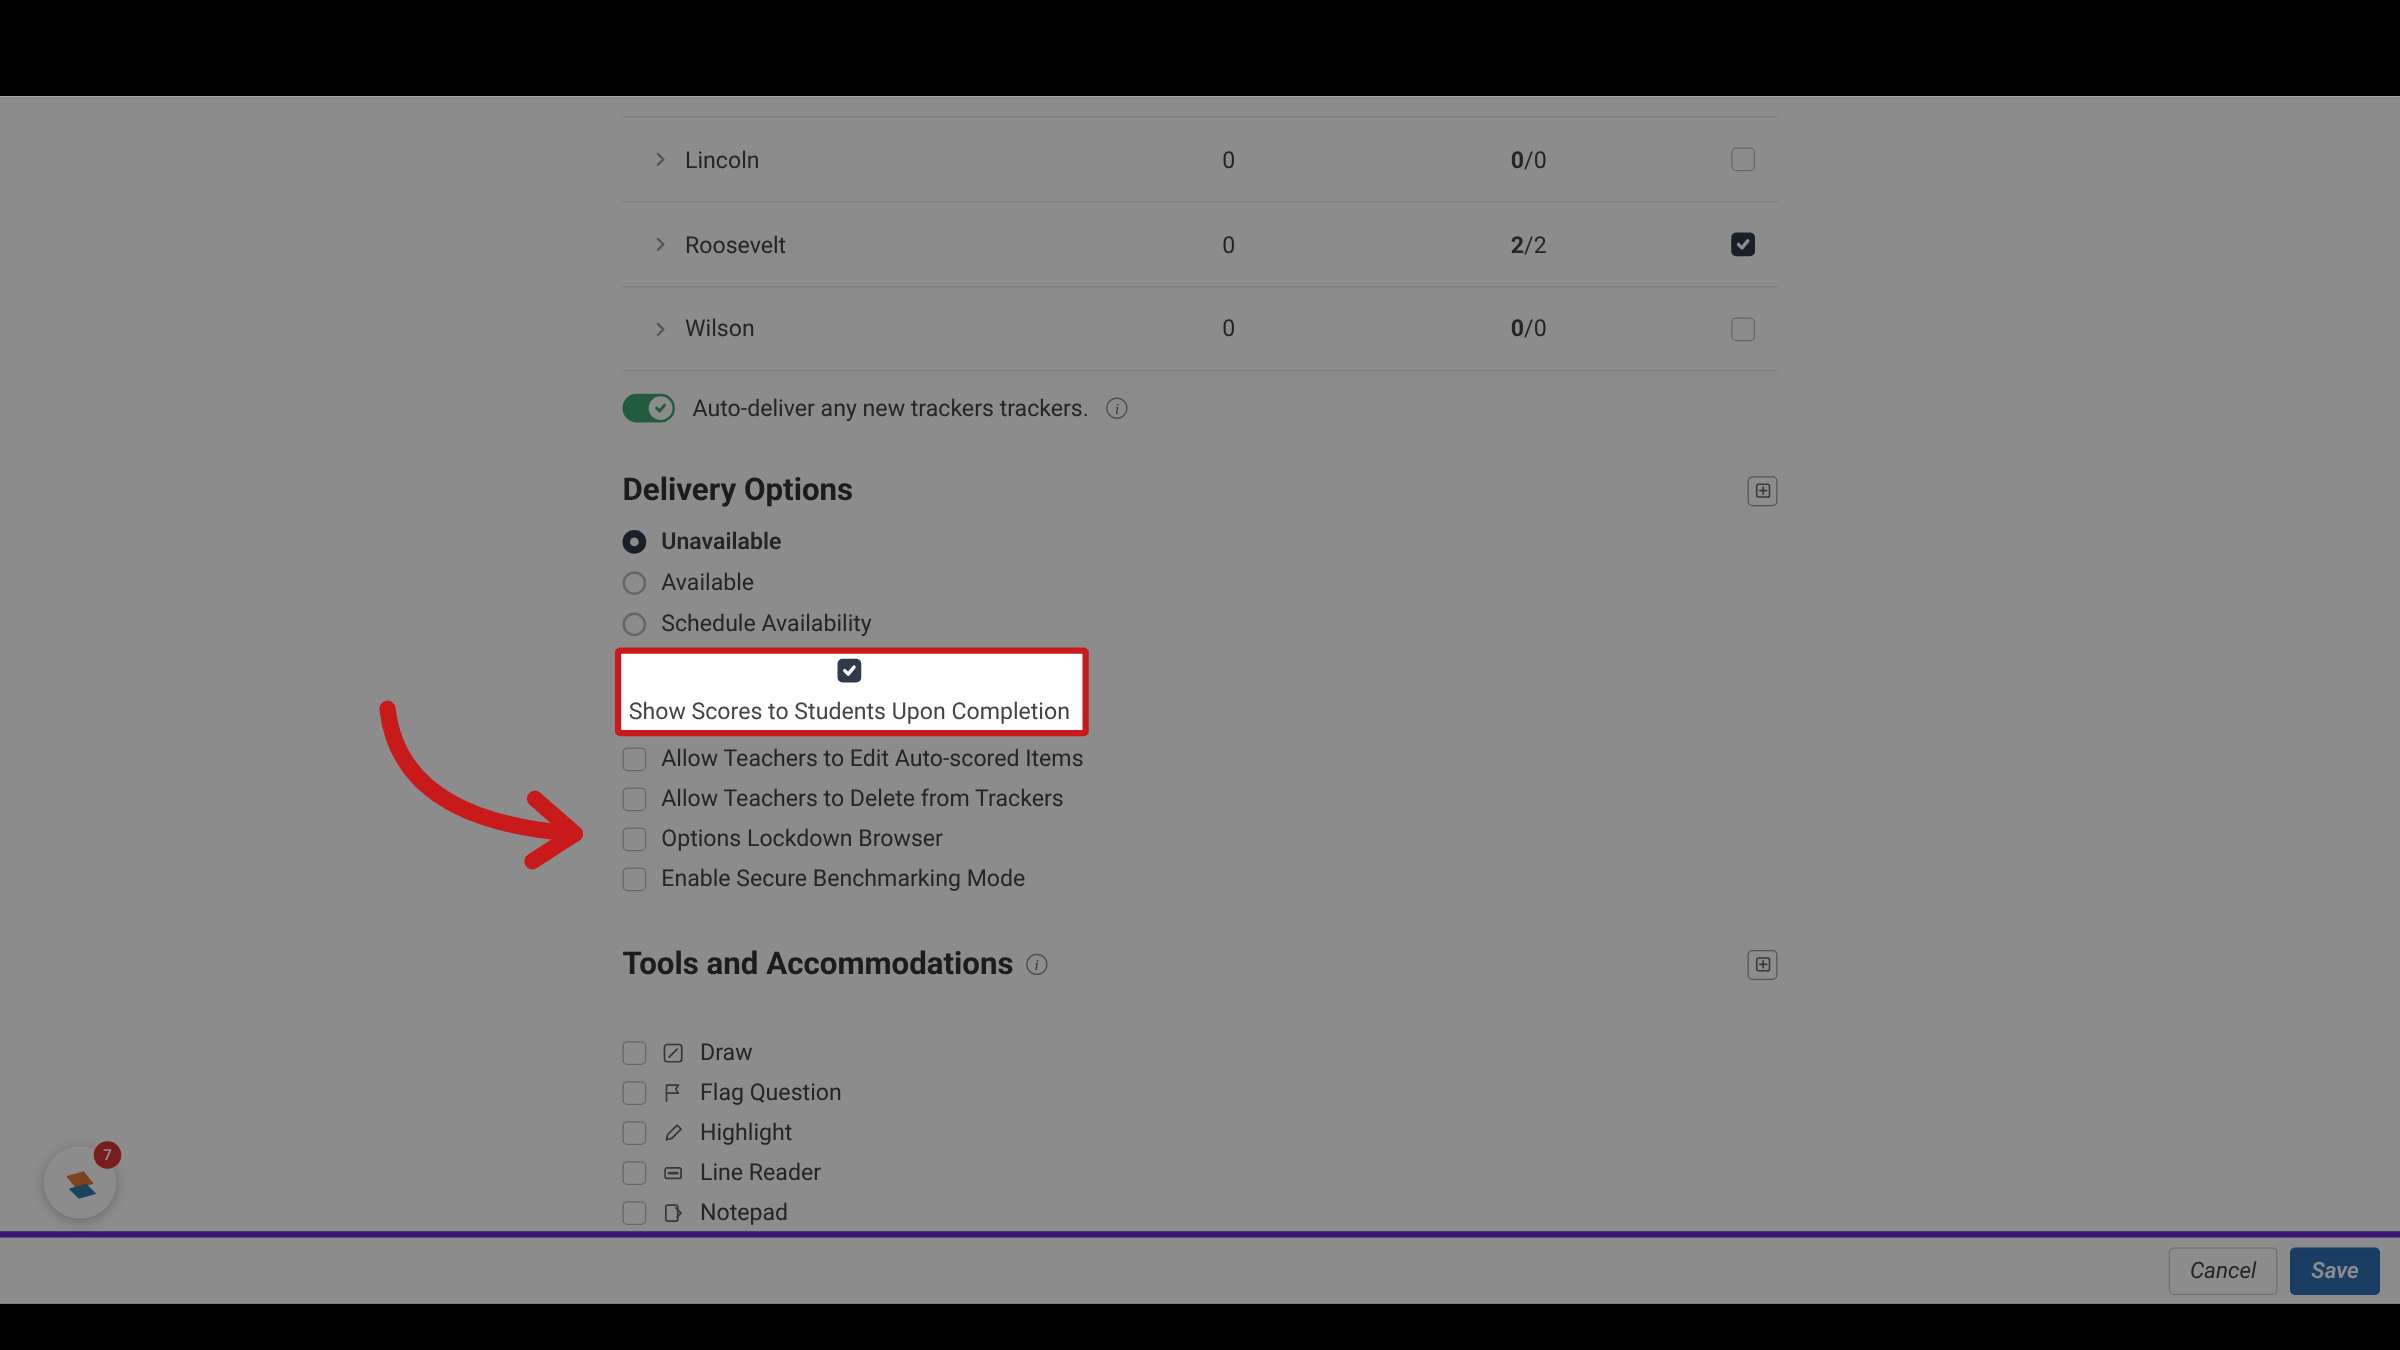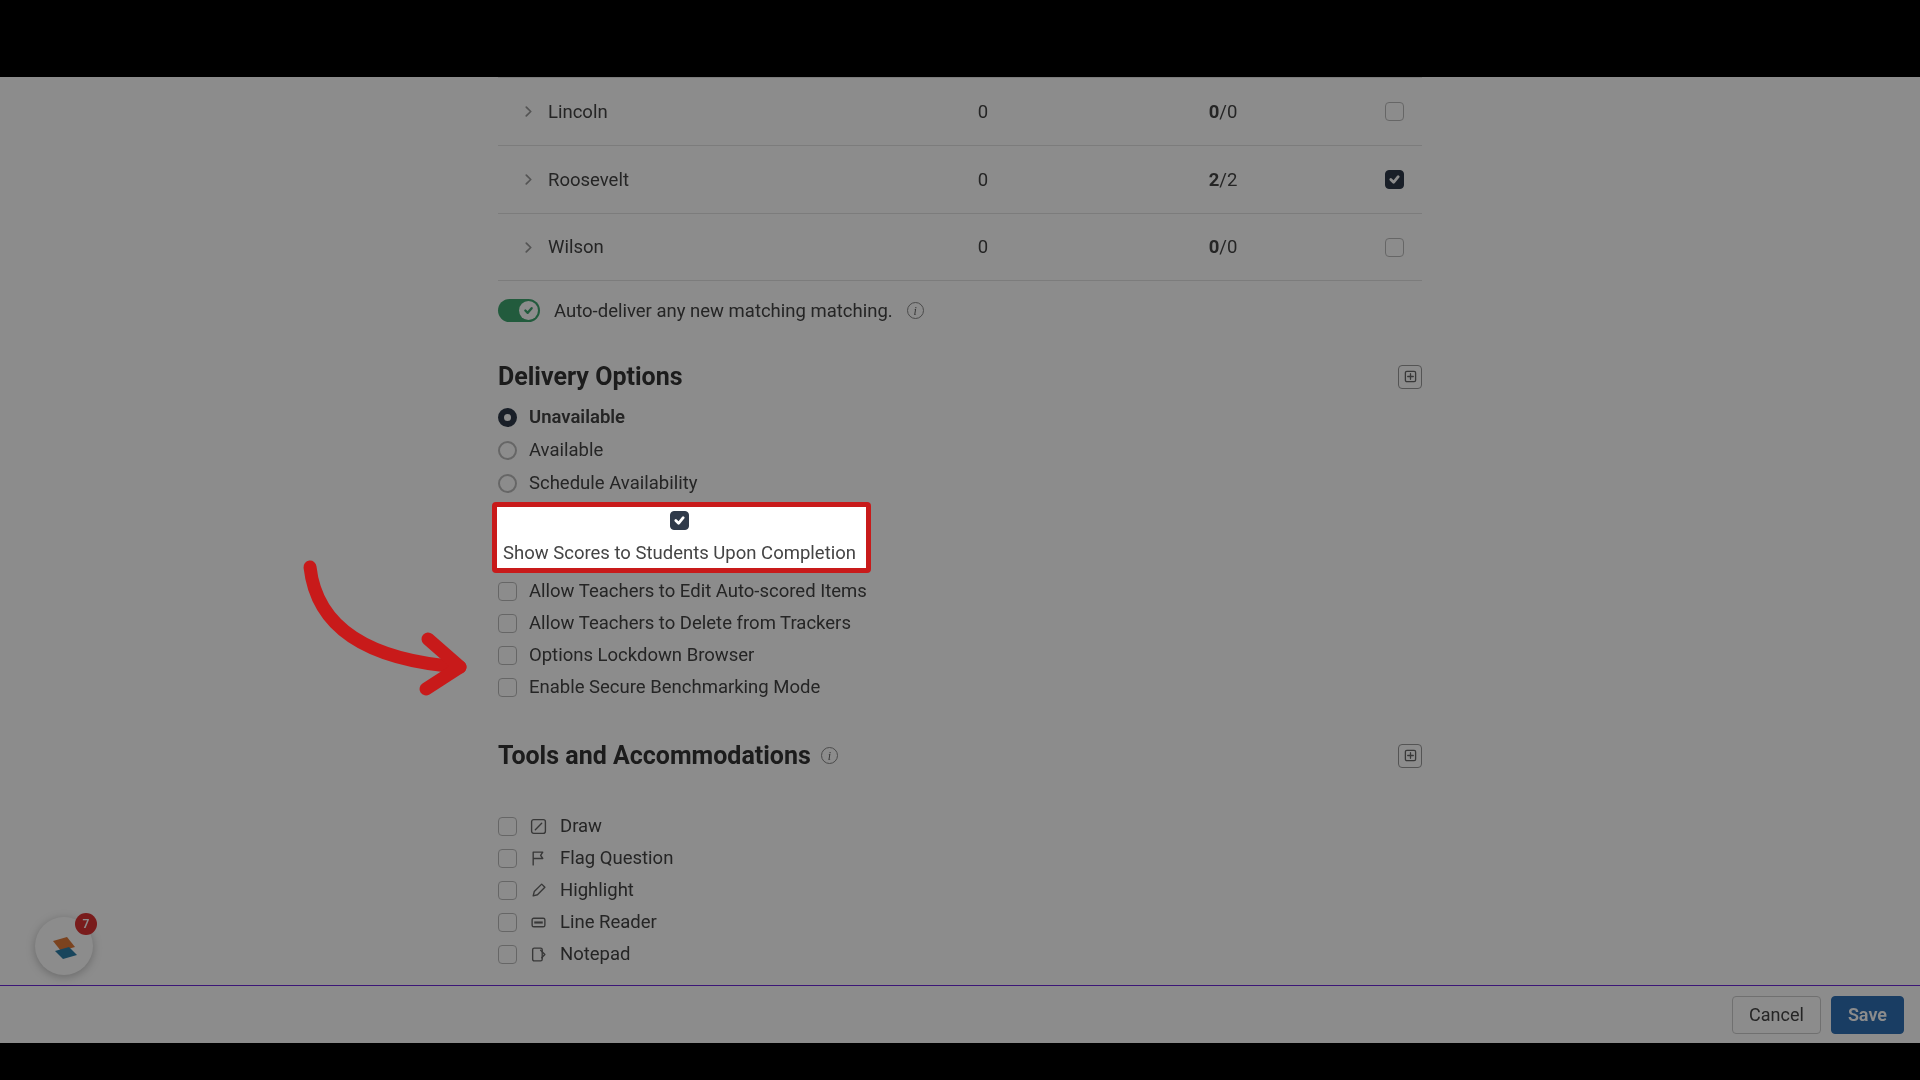--- a/index.html
+++ b/index.html
@@ -14,21 +14,21 @@
     top: 0;
     left: 0;
     right: 0;
     bottom: 58px;
     background: #fff;
     overflow: hidden;
   }
 
   .form-area {
     width: 924px;
-    margin: 0 auto;
+    margin: 16px auto;
     padding-top: 0;
     font-size: 18.5px;
     color: #333;
   }
 
   
   .tracker-row {
     display: flex;
     align-items: center;
     height: 68px;
@@ -157,26 +157,27 @@
     color: #555; flex-shrink: 0;
   }
   .tool-label { font-size: 18.5px; color: #444; }
 
   
   .footer-bar {
     position: absolute;
     left: 0; right: 0; bottom: 0;
     height: 58px;
     background: #fff;
-    border-top: 1px solid #6d28d9;
+    border-top: 5px solid #6d28d9;
     display: flex;
     justify-content: flex-end;
     align-items: center;
     gap: 10px;
     padding-right: 16px;
+    font-style: italic;
   }
   .btn {
     height: 38px;
     padding: 0 16px;
     border-radius: 4px;
     font-size: 18px;
     display: inline-flex;
     align-items: center;
     justify-content: center;
     cursor: pointer;
@@ -278,21 +279,21 @@
       </div>
 
       <div class="auto-deliver-row">
         <div class="toggle">
           <div class="toggle-knob">
             <svg class="check-svg" viewBox="0 0 14 14" style="width:11px;height:11px;">
                 <path d="M3 7 L6 10 L11 4"></path>
               </svg>
           </div>
         </div>
-        <span class="auto-label">Auto-deliver any new matching matching.</span>
+        <span class="auto-label">Auto-deliver any new trackers trackers.</span>
         <span class="info-circle">i</span>
       </div>
 
       <div class="section-heading-row">
         <div class="section-heading">Delivery Options</div>
         <div class="heading-tools">
           <div class="heading-icon-box">
             <svg width="13" height="13" viewBox="0 0 14 14">
                 <rect x="1.5" y="1.5" width="11" height="11" rx="1.5" fill="none" stroke="#666" stroke-width="1.4"></rect>
                 <path d="M7 4v6M4 7h6" stroke="#666" stroke-width="1.4" stroke-linecap="round"></path>

